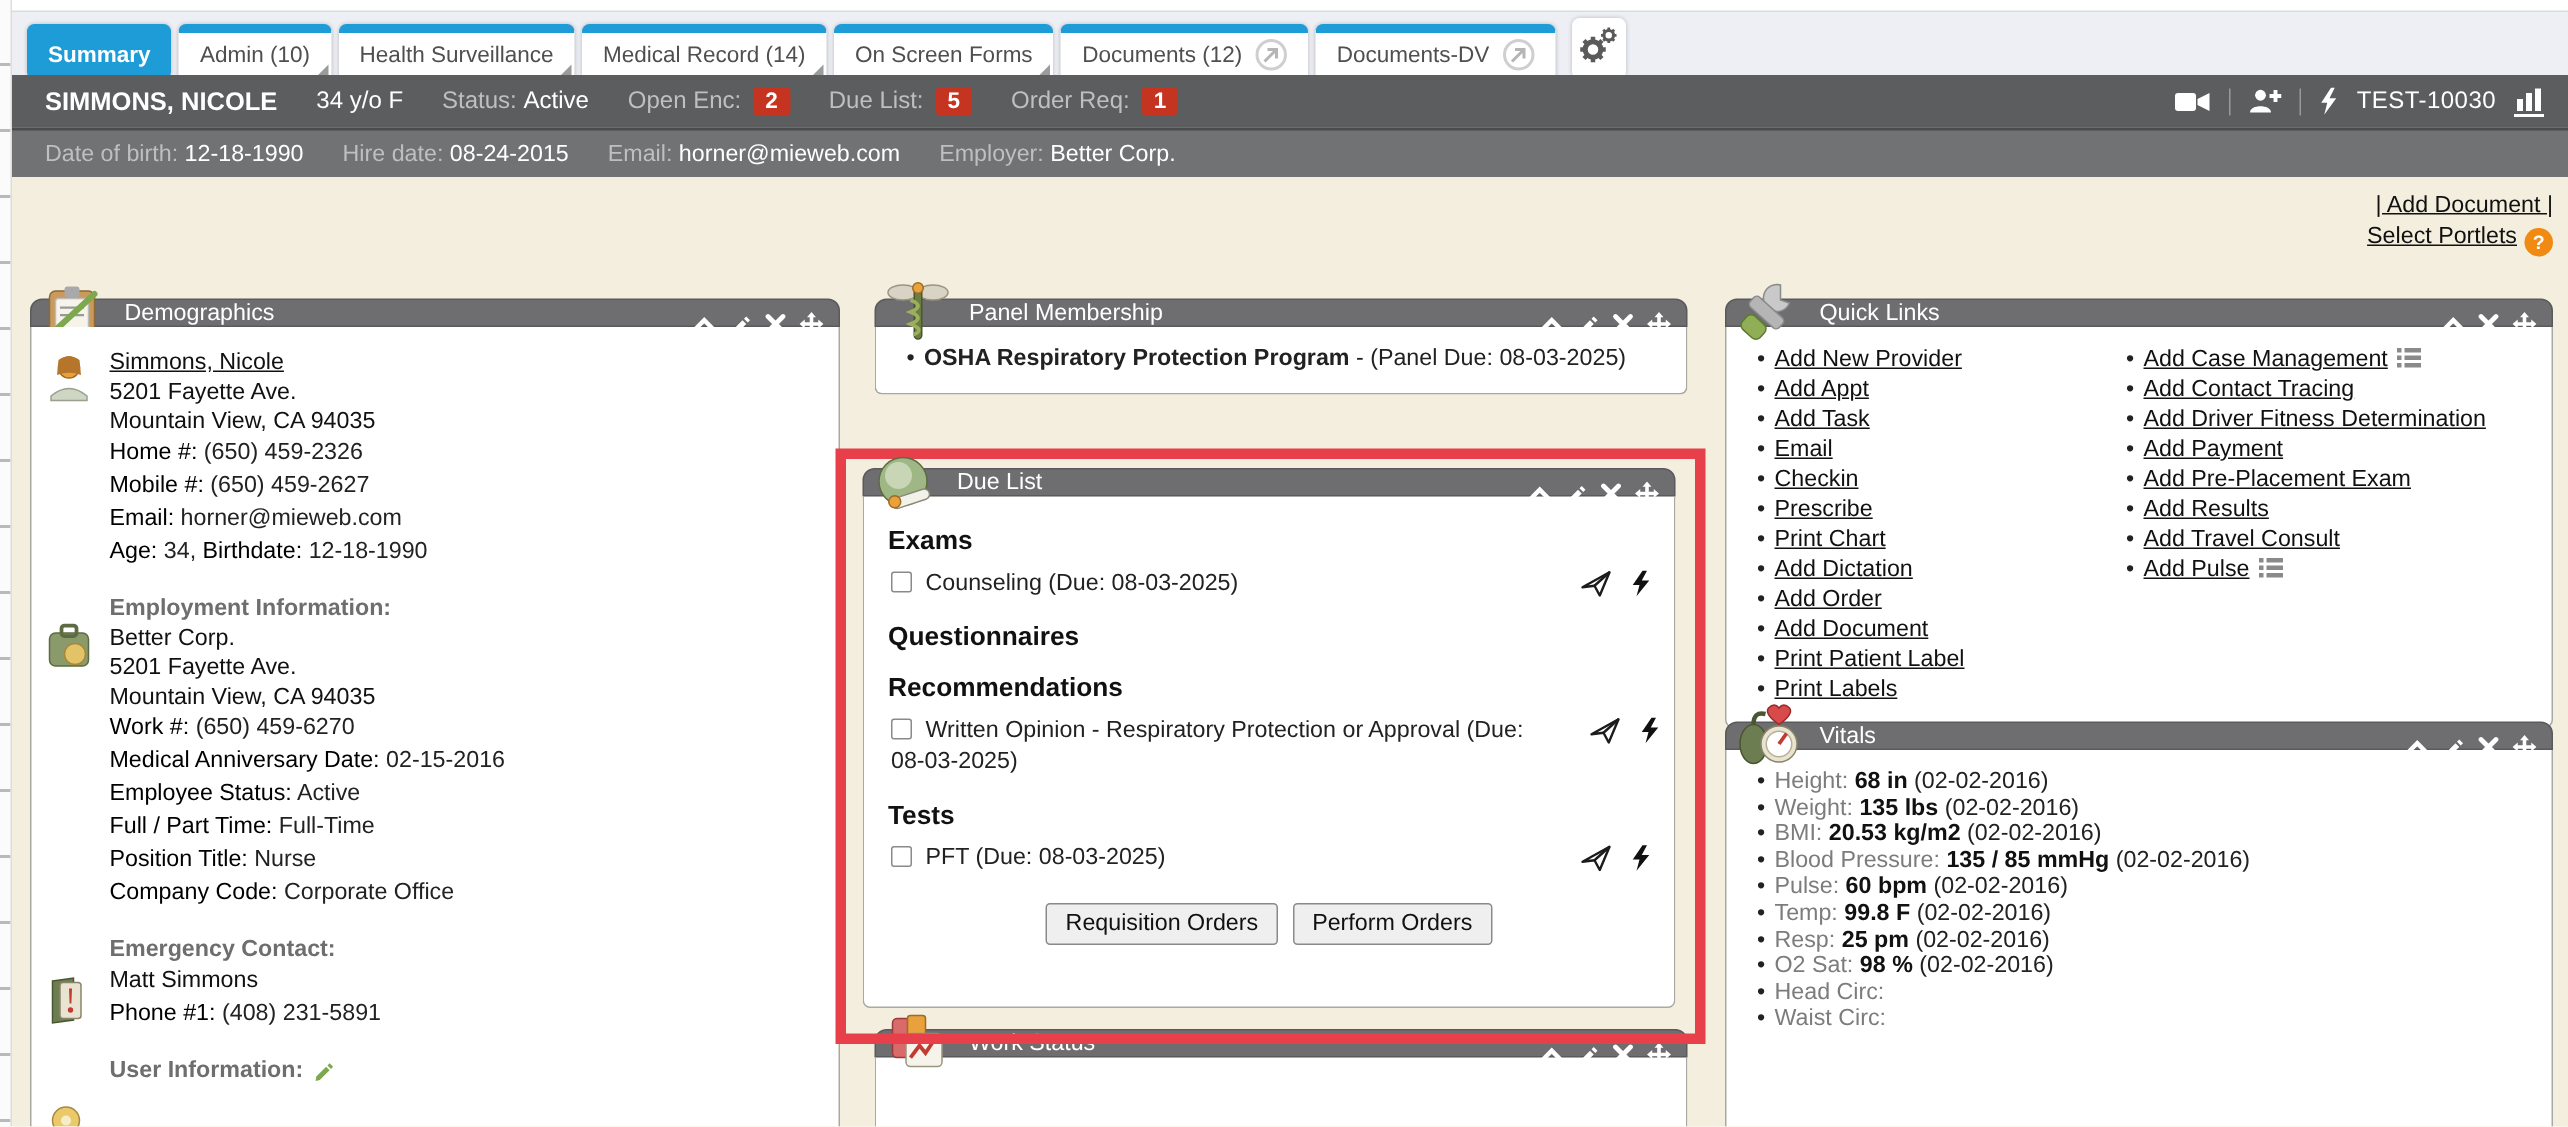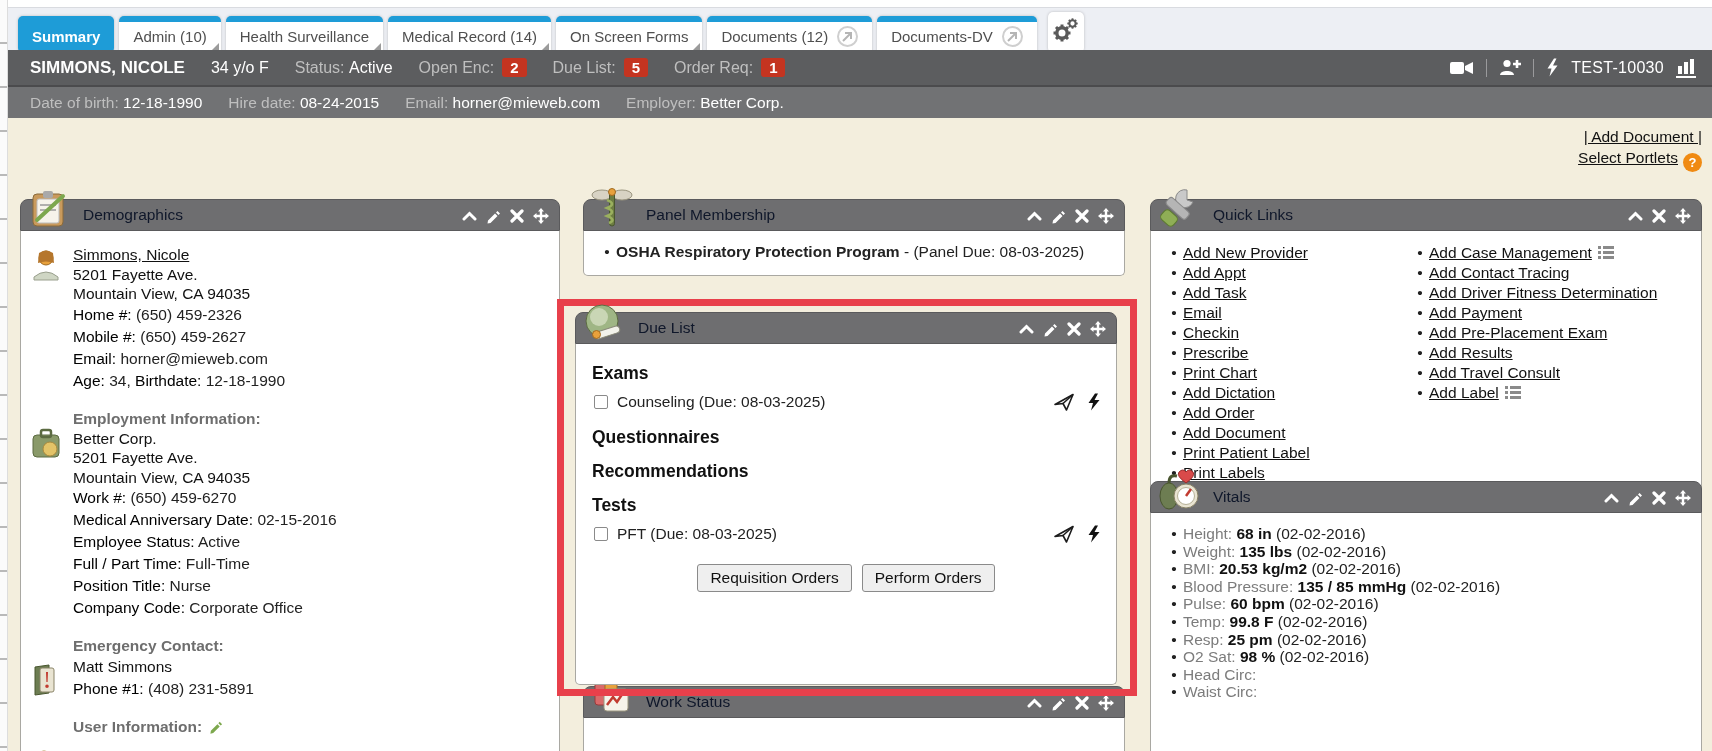--- a/index.html
+++ b/index.html
@@ -46,22 +46,22 @@
   .content { position:absolute; left:8px; right:0; top:118px; bottom:0;
              background:#f3eedd; overflow:hidden; }
   .toplinks { position:absolute; top:8px; right:10px; text-align:right; font-size:15.5px; line-height:21px; }
   .toplinks a, .link { color:#111; text-decoration:underline; cursor:pointer; }
   .helpdot { display:inline-flex; width:19px; height:19px; border-radius:50%; background:#f08a12;
              color:#fff; font-weight:bold; font-size:13px; align-items:center; justify-content:center;
              vertical-align:-4px; margin-left:5px; cursor:pointer; }
 
   
   .portlet { position:absolute; }
-  .p-head { position:relative; height:32px; background:#6e6e70; border:1px solid #5a5a5c;
-            border-radius:8px 8px 0 0; color:#0f172a; display:flex; align-items:center;
+  .p-head { position:relative; height:19px; background:#6e6e70; border:1px solid #5a5a5c;
+            border-radius:8px 8px 0 0; color:#ffffff; display:flex; align-items:center;
             padding-left:62px; font-size:15.5px; }
   .p-icon { position:absolute; left:6px; top:-14px; width:44px; height:44px; }
   .p-ctrls { position:absolute; right:10px; top:0; height:32px; display:flex; gap:9px; align-items:center; }
   .p-ctrls svg { cursor:pointer; }
   .p-body { background:#fff; border:1px solid #a9a8a2; border-top:none; border-radius:0 0 5px 5px;
             font-size:15.5px; }
 
   
   .demo-body { position:relative; padding:14px 12px 12px 52px; line-height:21px; }
   .d-sec-icon { position:absolute; left:10px; width:30px; height:34px; }
@@ -398,20 +398,31 @@
               <svg width="21" height="19">
                 <use href="#ic-send"></use>
               </svg>
               <svg width="13" height="18">
                 <use href="#ic-bolt"></use>
               </svg>
             </span>
         </div>
         <div class="due-sec-h">Questionnaires</div>
         <div class="due-sec-h">Recommendations</div>
+        <div class="duerow" style="padding-right:58px">
+          <span class="cb"></span><span>Written Opinion - Respiratory Protection or Approval (Due: 08-03-2025)</span>
+          <span class="rowicons" style="right:-6px">
+              <svg width="21" height="19">
+                <use href="#ic-send"></use>
+              </svg>
+              <svg width="13" height="18">
+                <use href="#ic-bolt"></use>
+              </svg>
+            </span>
+        </div>
         <div class="due-sec-h">Tests</div>
         <div class="duerow">
           <span class="cb"></span><span>PFT (Due: 08-03-2025)</span>
           <span class="rowicons">
               <svg width="21" height="19">
                 <use href="#ic-send"></use>
               </svg>
               <svg width="13" height="18">
                 <use href="#ic-bolt"></use>
               </svg>
@@ -490,21 +501,21 @@
       <div class="ql-col">
         <div><span class="bullet">•</span><a class="link">Add Case Management</a><svg class="listicon" width="16" height="15">
               <use href="#ic-list"></use>
             </svg></div>
         <div><span class="bullet">•</span><a class="link">Add Contact Tracing</a></div>
         <div><span class="bullet">•</span><a class="link">Add Driver Fitness Determination</a></div>
         <div><span class="bullet">•</span><a class="link">Add Payment</a></div>
         <div><span class="bullet">•</span><a class="link">Add Pre-Placement Exam</a></div>
         <div><span class="bullet">•</span><a class="link">Add Results</a></div>
         <div><span class="bullet">•</span><a class="link">Add Travel Consult</a></div>
-        <div><span class="bullet">•</span><a class="link">Add Label</a><svg class="listicon" width="16" height="15">
+        <div><span class="bullet">•</span><a class="link">Add Pulse</a><svg class="listicon" width="16" height="15">
               <use href="#ic-list"></use>
             </svg></div>
       </div>
     </div>
   </div>
 
   <div class="portlet" style="left:1142px; top:363px; width:552px; height:290px;">
     <div class="p-head">
       <svg class="p-icon" viewBox="0 0 44 44">
         <ellipse cx="12" cy="28" rx="9" ry="13" fill="#6d7d52" stroke="#49562f"></ellipse>

